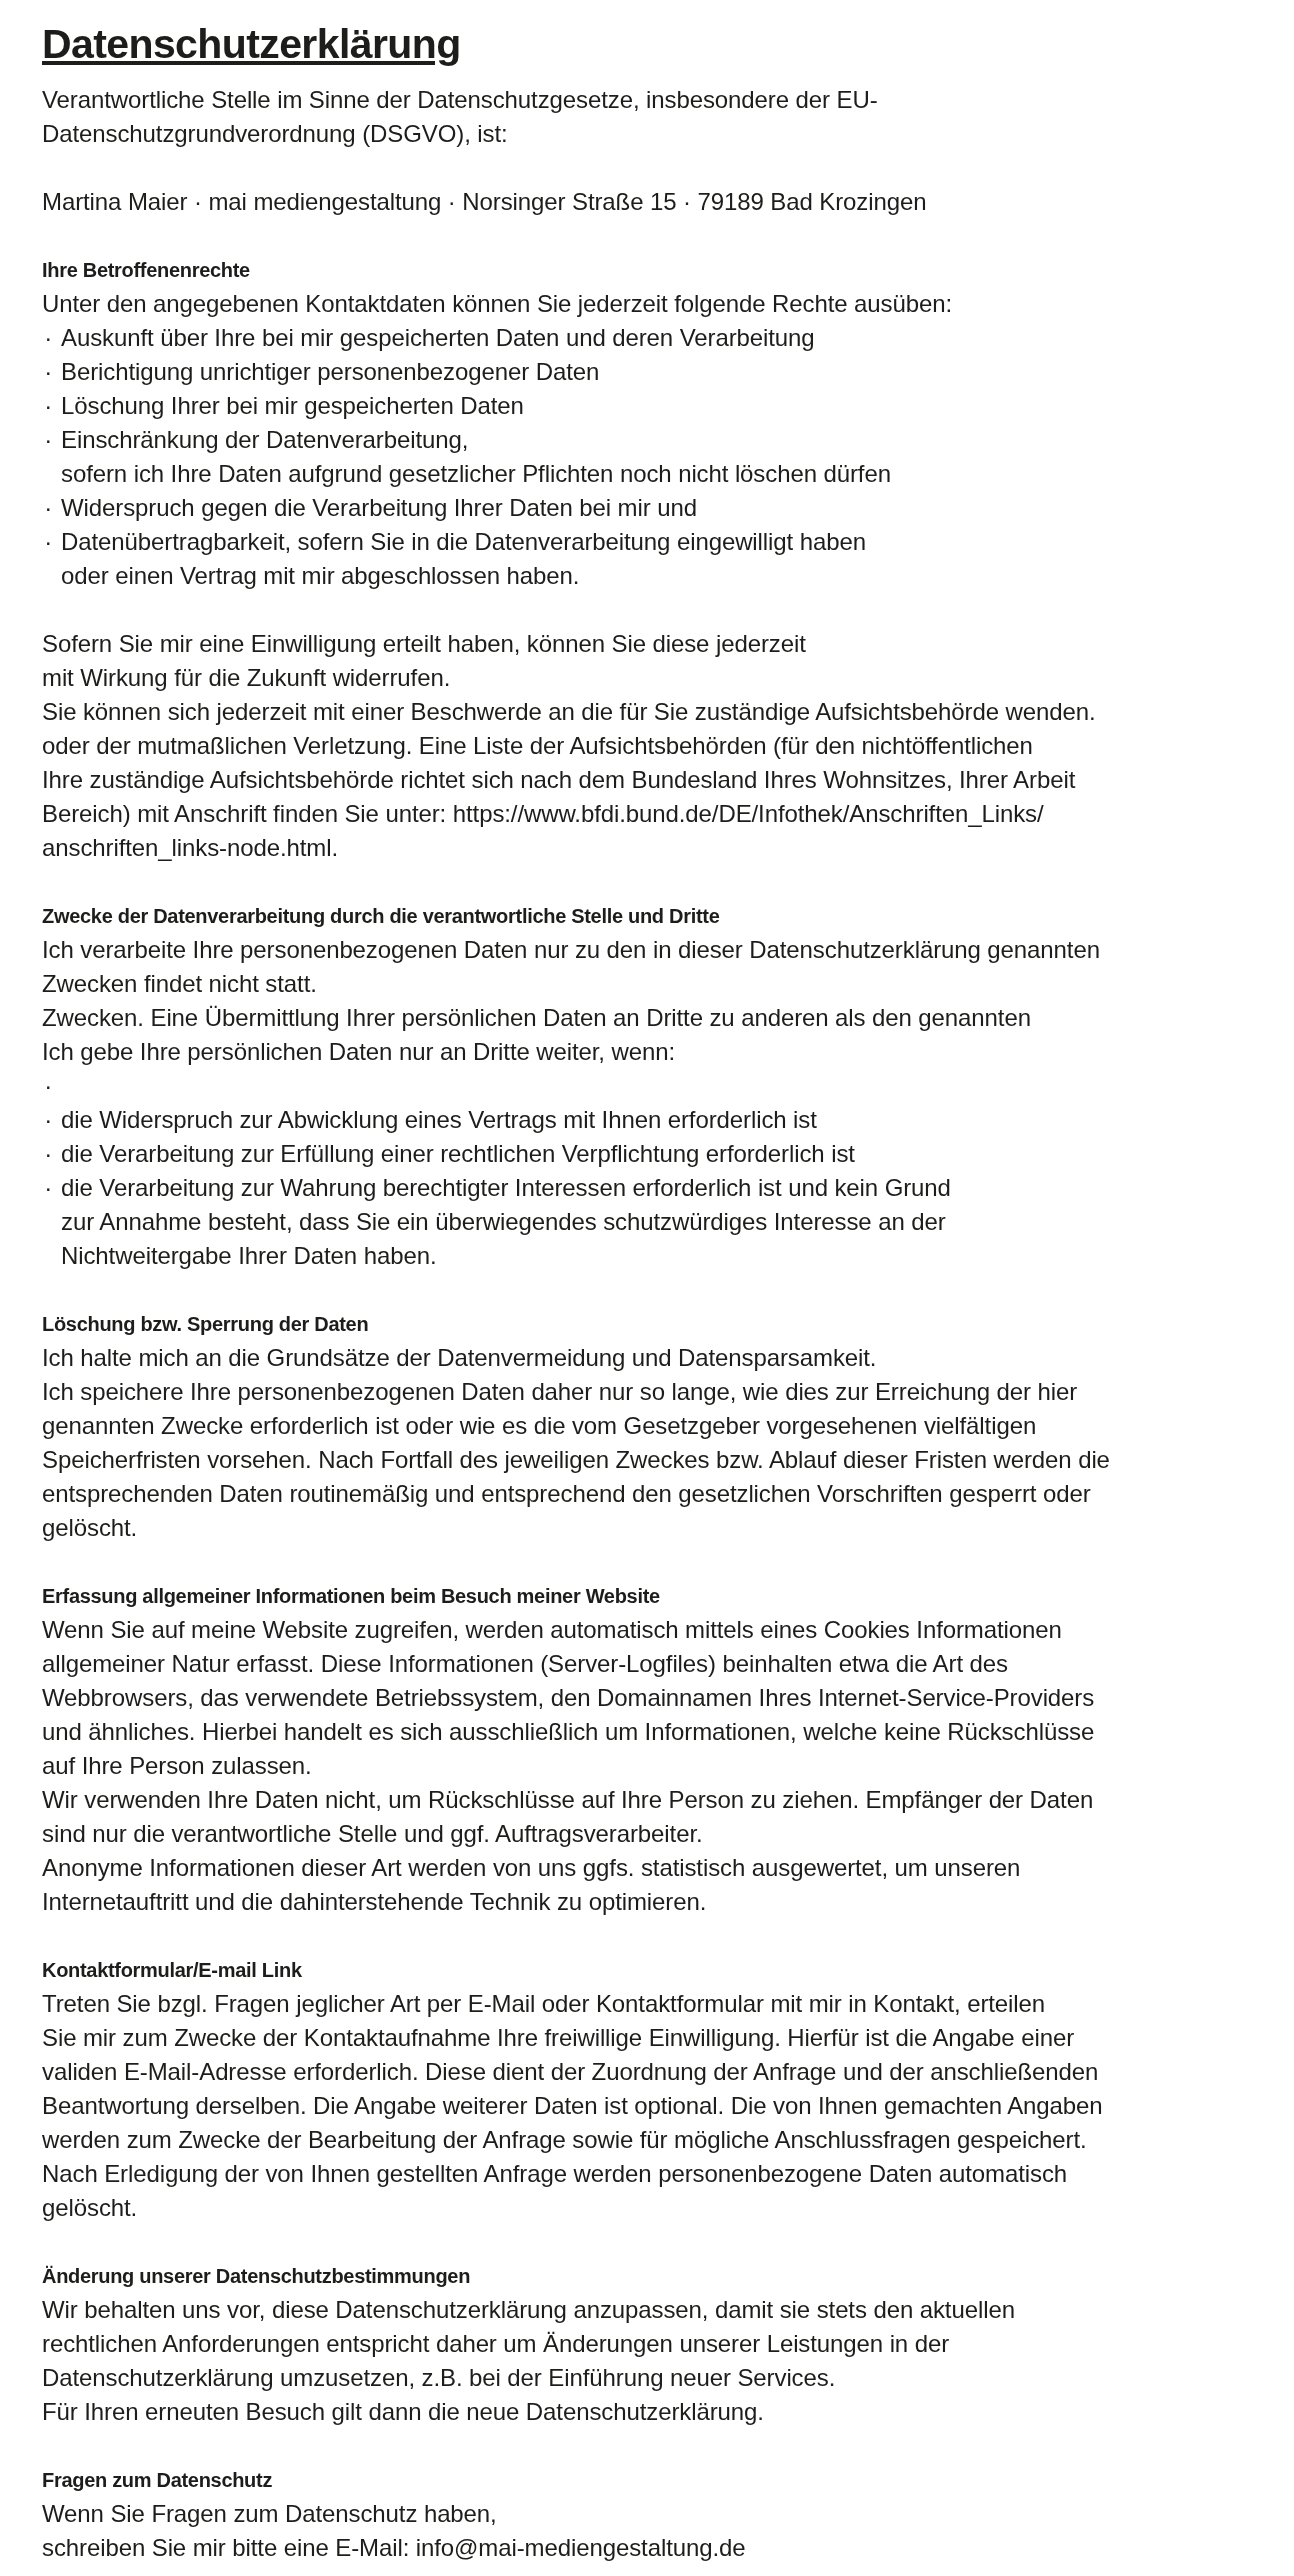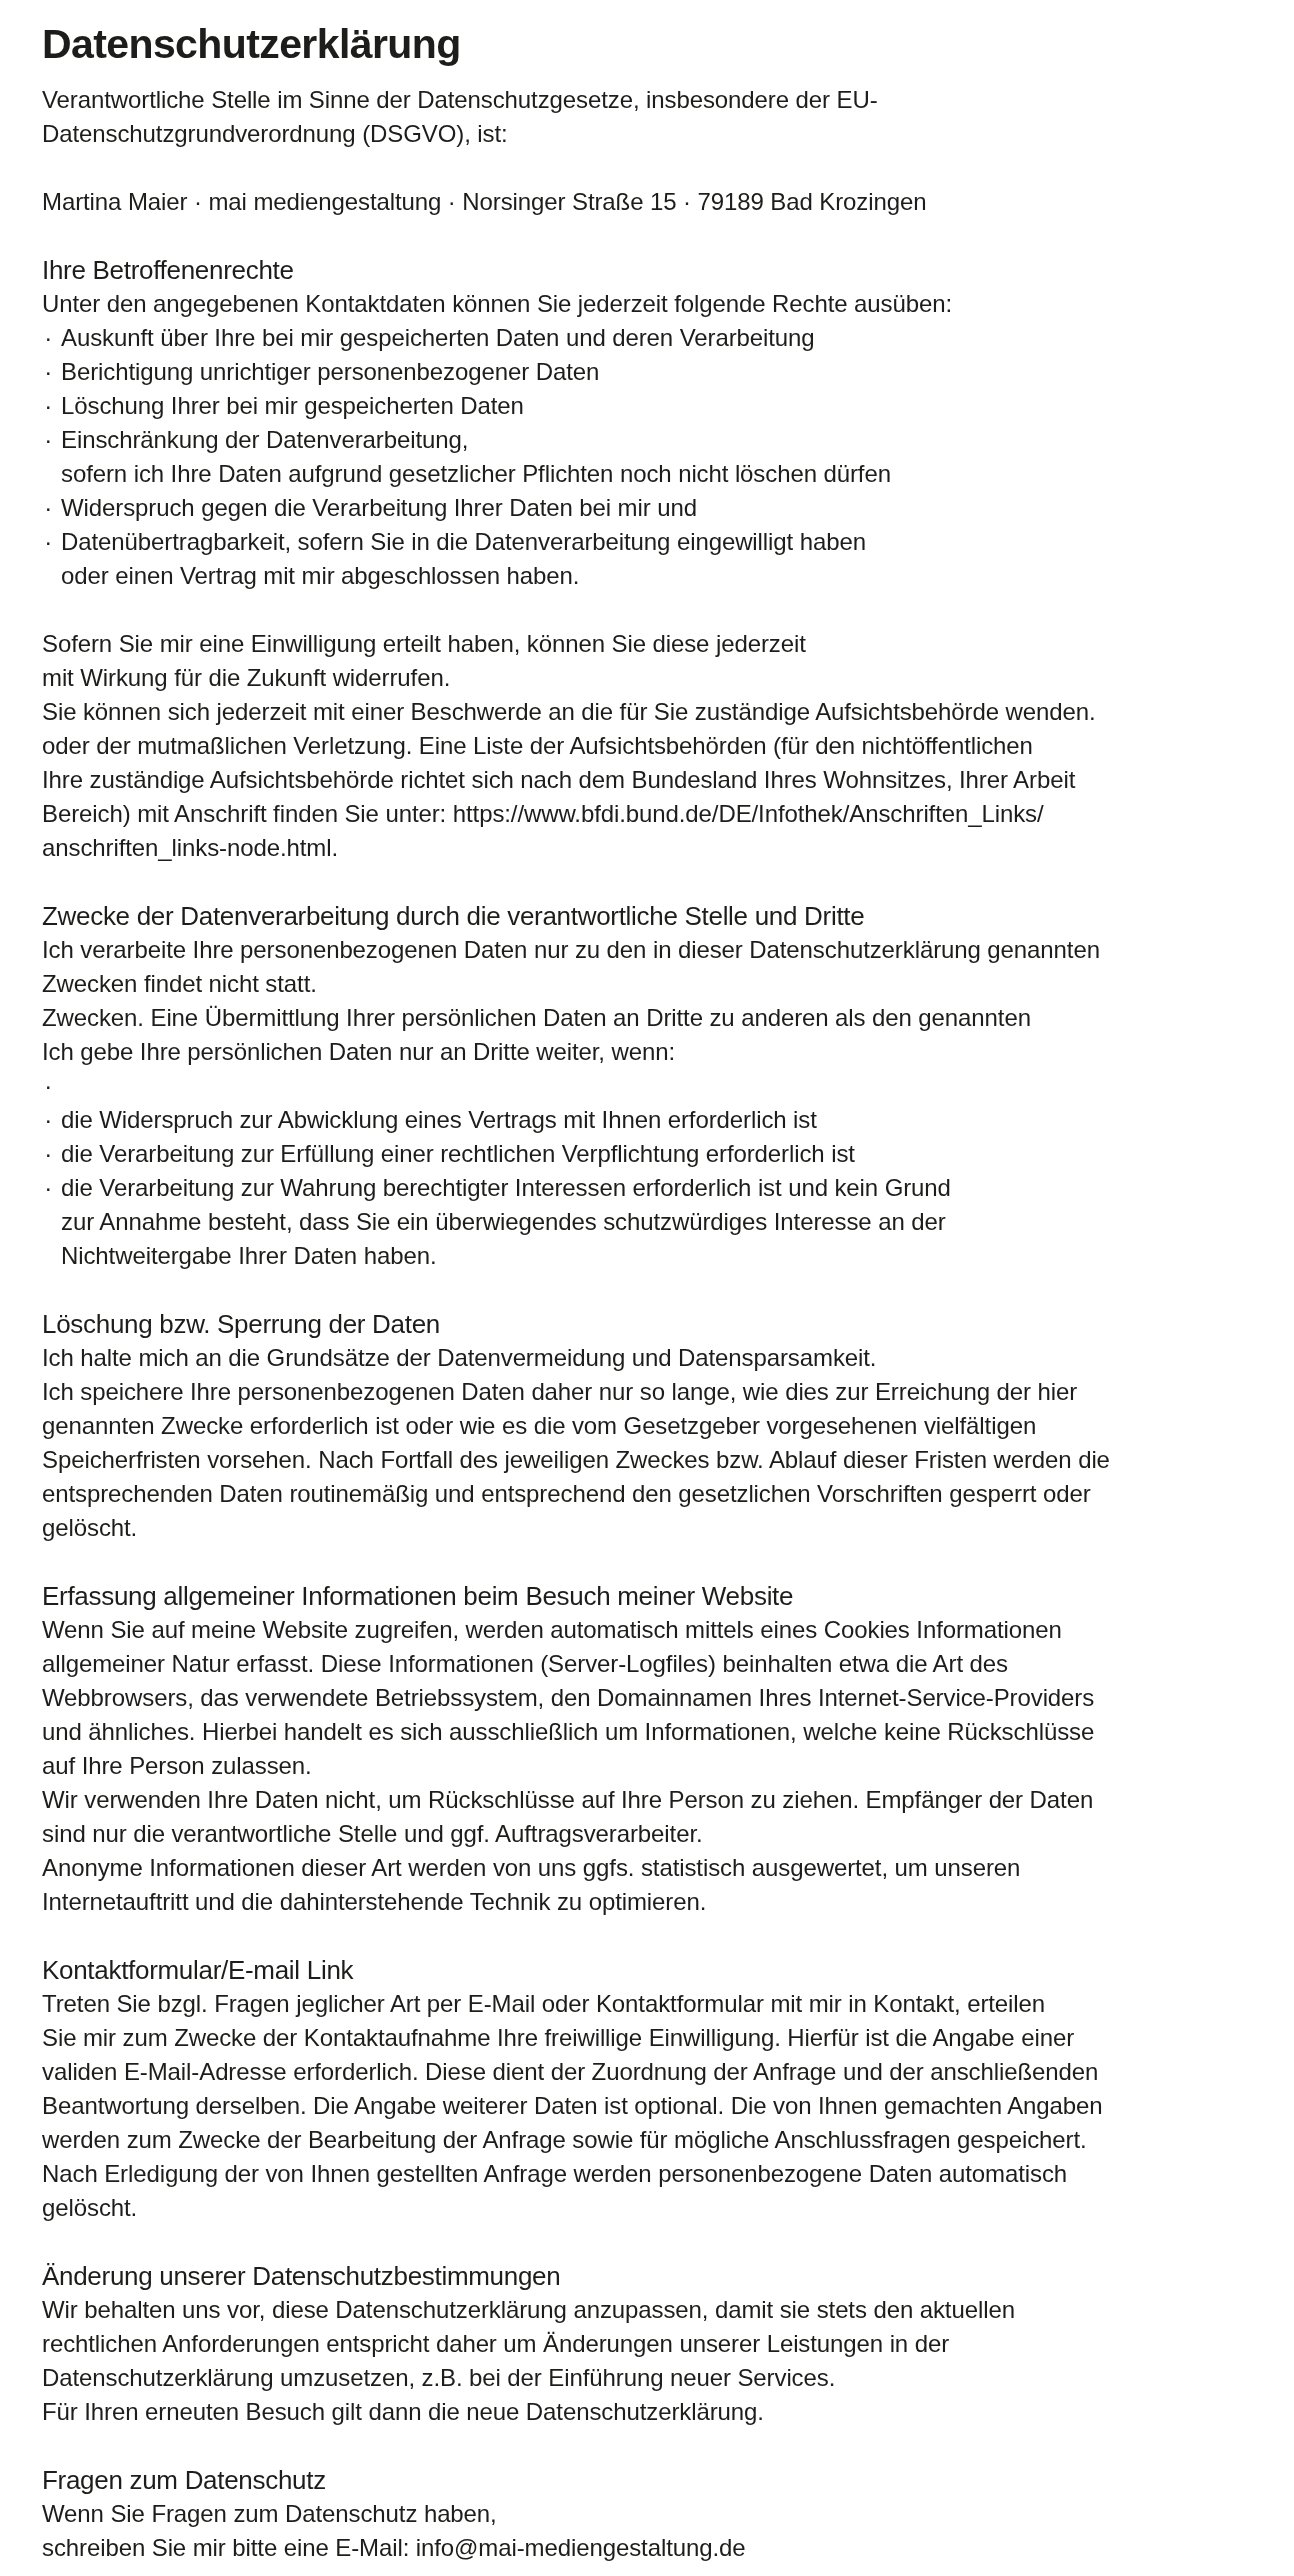--- a/index.html
+++ b/index.html
@@ -22,31 +22,32 @@
     padding: 13.6px 23px 0 42px;
     background: #ffffff;
   }
   .doc-title {
     font-size: 41px;
     font-weight: 700;
     letter-spacing: -0.6px;
     line-height: 61px;
     margin: 0 0 8px 0;
     white-space: nowrap;
+    text-decoration: underline;
   }
   .line {
     font-size: 24px;
     line-height: 34px;
     height: 34px;
     letter-spacing: -0.1px;
     white-space: nowrap;
   }
   .line.h {
-    font-size: 26px;
-    font-weight: 400;
+    font-size: 20px;
+    font-weight: 700;
     letter-spacing: -0.3px;
   }
   .line.b {
     position: relative;
     padding-left: 19px;
   }
   .line.b .marker {
     position: absolute;
     left: 2.3px;
     top: 0;

